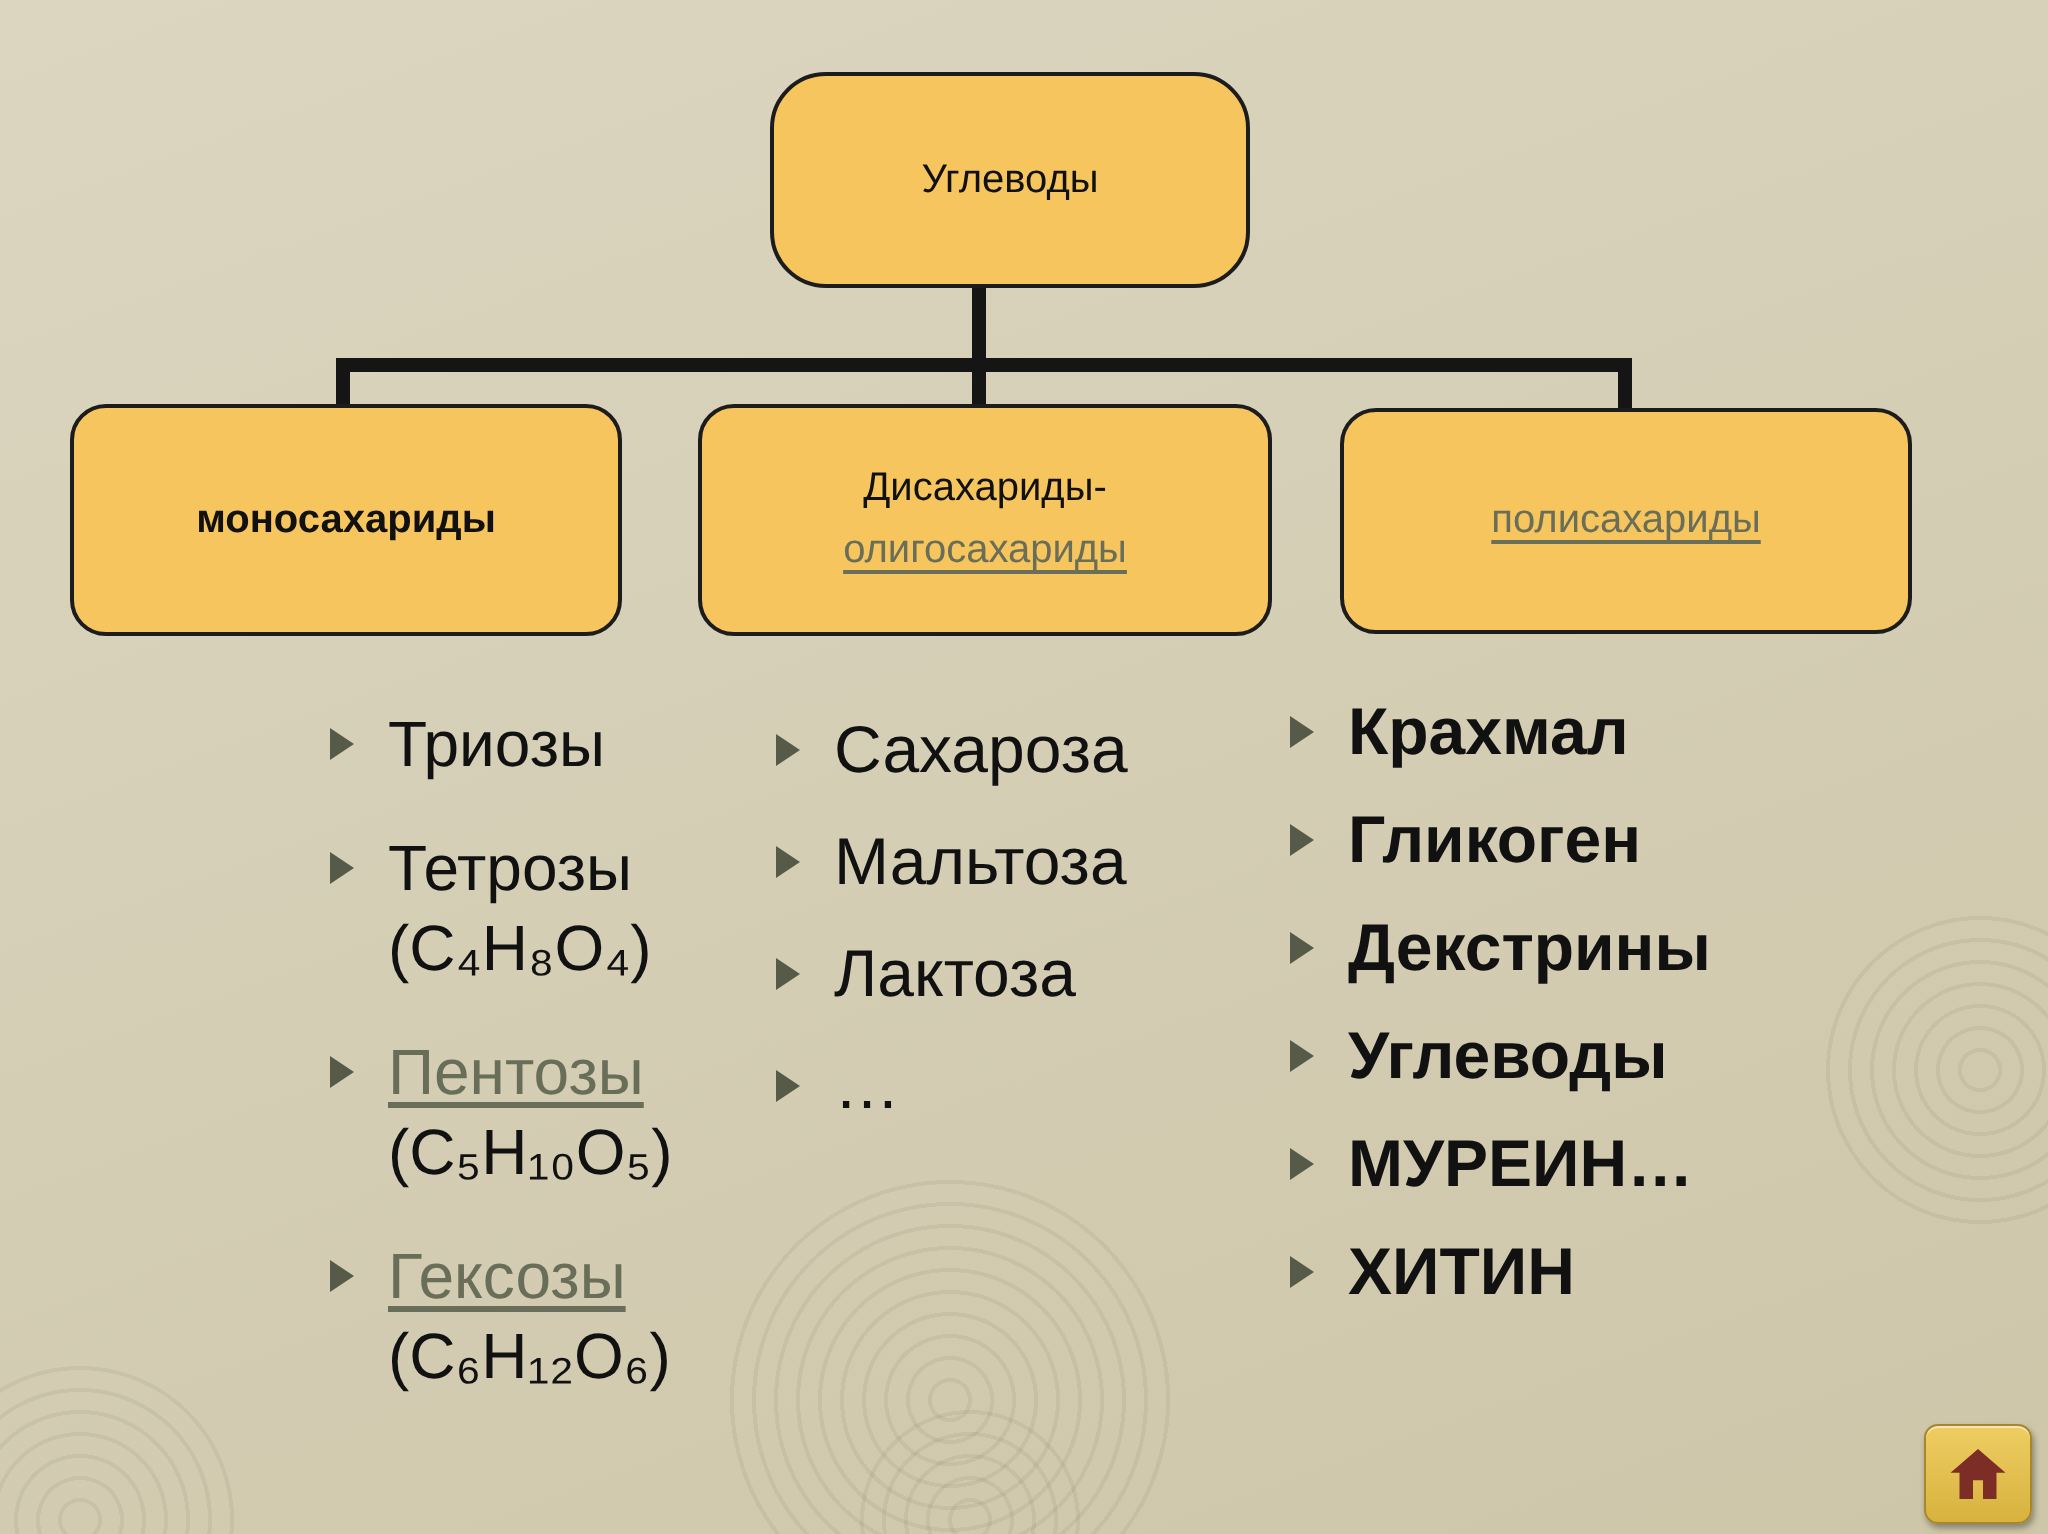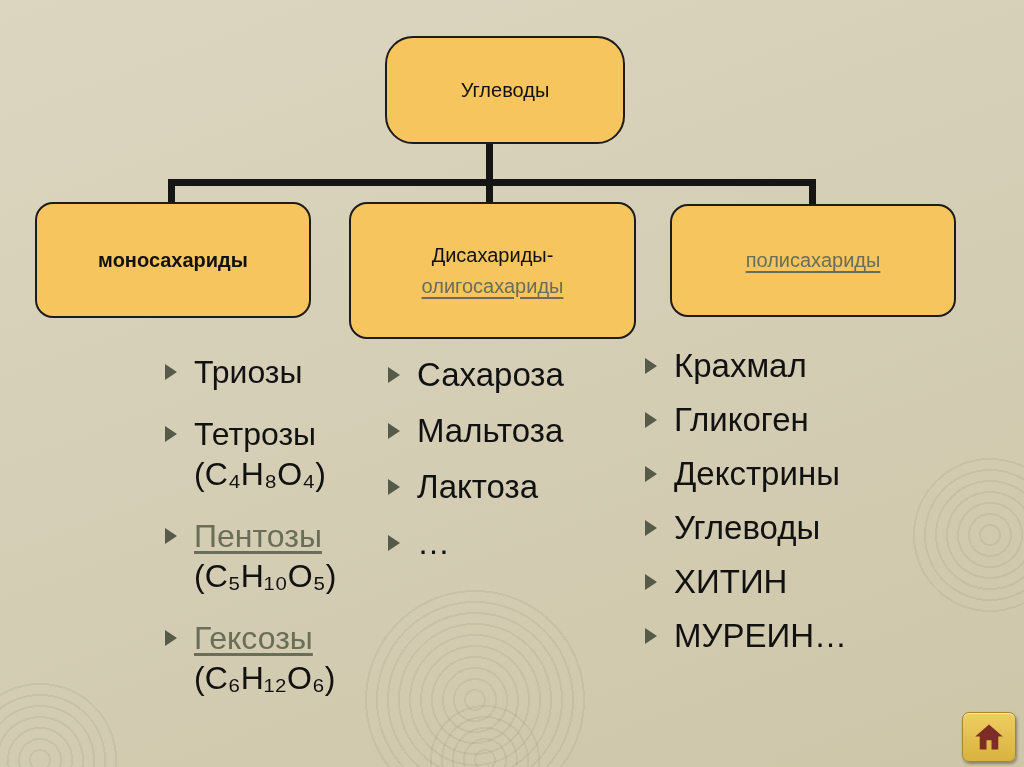--- a/index.html
+++ b/index.html
@@ -32,21 +32,21 @@
 
   
   .box{
     position:absolute; z-index:2;
     background:var(--box_fill); border:2px solid #1c1c1c; border-radius:18px;
     display:flex; align-items:center; justify-content:center; text-align:center;
     font-size:20px; color:var(--text);
   }
   .box.root { left:385px; top:36px;  width:240px; height:108px; border-radius:28px;justify-content:center; }
   .box.mono { left:35px;  top:202px; width:276px; height:116px;font-weight:bold; }
-  .box.di   { left:349px; top:202px; width:287px; height:137px; flex-direction:column; line-height:1.55; }
+  .box.di   { left:349px; top:202px; width:287px; height:116px; flex-direction:column; line-height:1.55; }
   .box.poly { left:670px; top:204px; width:286px; height:113px;align-items:center; }
 
   .link{
     color:var(--link);
     text-decoration:underline;
     text-underline-offset:4px;
     cursor:pointer;
   }
 
   
@@ -63,21 +63,21 @@
 
   .col-mono{ left:165px; top:352px; width:260px; font-size:32px; line-height:40px; }
   .col-mono li{ margin-bottom:22px; }
   .col-mono .bullet{ margin-top:12px; }
 
   .col-di{ left:388px; top:355px; width:250px; font-size:33px; line-height:40px; }
   .col-di li{ margin-bottom:16px; }
   .col-di .bullet{ margin-top:12px; }
 
   .col-poly{ left:645px; top:346px; width:310px; font-size:33px; line-height:40px; }
-  .col-poly li{ margin-bottom:14px; }
+  .col-poly li{ margin-bottom:14px;font-weight:bold; }
   .col-poly .bullet{ margin-top:12px; }
 
   
   .home-btn{
     position:absolute; left:962px; top:712px; width:54px; height:50px; z-index:3;
     background:linear-gradient(#eecd62,#d7b23e);
     border:1px solid #a8862c; border-radius:7px;
     box-shadow:inset 0 1px 0 rgba(255,255,255,.55), 1px 2px 3px rgba(0,0,0,.35);
     display:flex; align-items:center; justify-content:center; cursor:pointer;
   }
@@ -178,25 +178,25 @@
     <li>
       <span class="bullet"></span>
       <span class="txt">Декстрины</span>
     </li>
     <li>
       <span class="bullet"></span>
       <span class="txt">Углеводы</span>
     </li>
     <li>
       <span class="bullet"></span>
+      <span class="txt">МУРЕИН…</span>
+    </li>
+    <li>
+      <span class="bullet"></span>
       <span class="txt">ХИТИН</span>
-    </li>
-    <li>
-      <span class="bullet"></span>
-      <span class="txt">МУРЕИН…</span>
     </li>
   </ul>
 
   <button class="home-btn">
     <span>
       <svg viewBox="0 0 24 22" aria-hidden="true">
         <path d="M12 1 L23 10.5 H19.4 V21 H14 V13.5 H10 V21 H4.6 V10.5 H1 Z" style="fill:var(--home_glyph)"></path>
       </svg>
     </span>
   </button>

